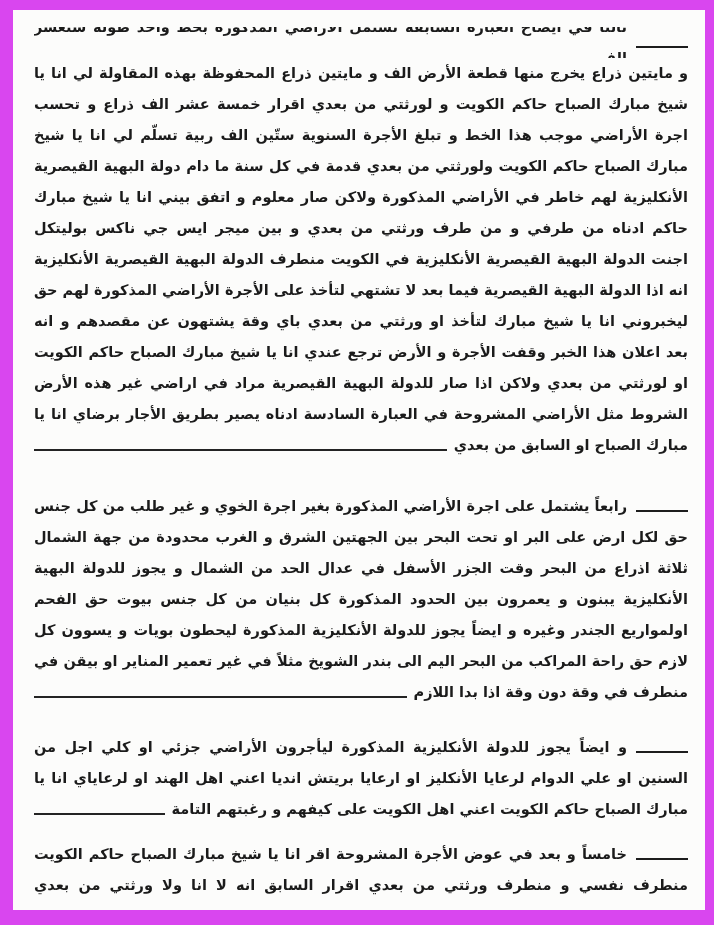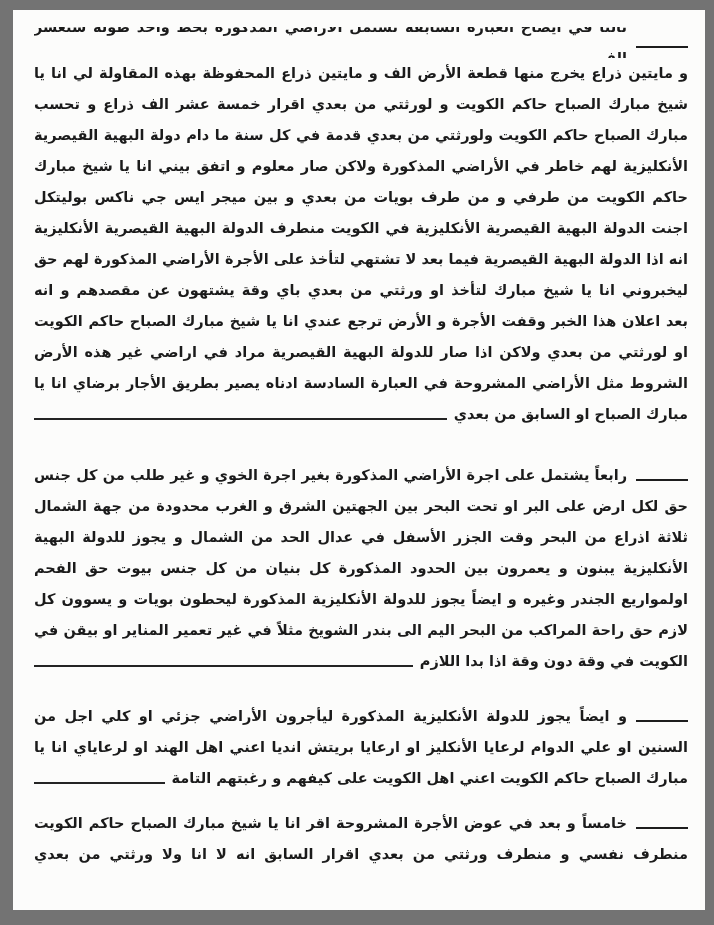--- a/index.html
+++ b/index.html
@@ -1,19 +1,19 @@
 <!DOCTYPE html>
 <html lang="ar"><head>
 <meta charset="utf-8">
 <style>
   html,body{margin:0;padding:0;background:#000;}
   .frame{
     position:relative;
     width:714px;height:925px;
-    background:#737373;
+    background:#d946ef;
     overflow:hidden;
     font-family:"DejaVu Sans",sans-serif;
   }
   .page{
     position:absolute;
     top:10px;left:13px;right:9px;bottom:15px;
     background:#fcfcfb;
     overflow:hidden;
   }
   .doc{
@@ -70,23 +70,24 @@
 <div class="frame">
   <div class="page">
     <div class="doc" id="doc">
         <div class="para">
           <div class="line flex first">
             <span class="dash"></span>
             <span class="txt">ثالثاً في ايضاح العبارة السابقة تشتمل الأراضي المذكورة بخط واحد طوله ستعشر الف</span>
           </div>
           <div class="line">و مايتين ذراع يخرج منها قطعة الأرض الف و مايتين ذراع المحفوظة بهذه المقاولة لي انا يا</div>
           <div class="line">شيخ مبارك الصباح حاكم الكويت و لورثتي من بعدي اقرار خمسة عشر الف ذراع و تحسب</div>
+          <div class="line">اجرة الأراضي موجب هذا الخط و تبلغ الأجرة السنوية ستّين الف ربية تسلّم لي انا يا شيخ</div>
           <div class="line">مبارك الصباح حاكم الكويت ولورثتي من بعدي قدمة في كل سنة ما دام دولة البهية القيصرية</div>
           <div class="line">الأنكليزية لهم خاطر في الأراضي المذكورة ولاكن صار معلوم و اتفق بيني انا يا شيخ مبارك الصباح</div>
-          <div class="line">حاكم الكويت من طرفي و من طرف بويات من بعدي و بين ميجر ايس جي ناكس بوليتكل</div>
+          <div class="line">حاكم ادناه من طرفي و من طرف ورثتي من بعدي و بين ميجر ايس جي ناكس بوليتكل</div>
           <div class="line">اجنت الدولة البهية القيصرية الأنكليزية في الكويت منطرف الدولة البهية القيصرية الأنكليزية</div>
           <div class="line">انه اذا الدولة البهية القيصرية فيما بعد لا تشتهي لتأخذ على الأجرة الأراضي المذكورة لهم حق</div>
           <div class="line">ليخبروني انا يا شيخ مبارك لتأخذ او ورثتي من بعدي باي وقة يشتهون عن مقصدهم و انه</div>
           <div class="line">بعد اعلان هذا الخبر وقفت الأجرة و الأرض ترجع عندي انا يا شيخ مبارك الصباح حاكم الكويت</div>
           <div class="line">او لورثتي من بعدي ولاكن اذا صار للدولة البهية القيصرية مراد في اراضي غير هذه الأرض مالت</div>
           <div class="line">الشروط مثل الأراضي المشروحة في العبارة السادسة ادناه يصير بطريق الأجار برضاي انا يا شيخ</div>
           <div class="line flex last">
             <span class="txt">مبارك الصباح او السابق من بعدي</span>
             <span class="rule"></span>
           </div>
@@ -95,21 +96,21 @@
           <div class="line flex first">
             <span class="dash"></span>
             <span class="txt">رابعاً يشتمل على اجرة الأراضي المذكورة بغير اجرة الخوي و غير طلب من كل جنس</span>
           </div>
           <div class="line">حق لكل ارض على البر او تحت البحر بين الجهتين الشرق و الغرب محدودة من جهة الشمال الى</div>
           <div class="line">ثلاثة اذراع من البحر وقت الجزر الأسفل في عدال الحد من الشمال و يجوز للدولة البهية القيصرية</div>
           <div class="line">الأنكليزية يبنون و يعمرون بين الحدود المذكورة كل بنيان من كل جنس بيوت حق الفحم</div>
           <div class="line">اولمواريع الجندر وغيره و ايضاً يجوز للدولة الأنكليزية المذكورة ليحطون بويات و يسوون كل شغل</div>
           <div class="line">لازم حق راحة المراكب من البحر اليم الى بندر الشويخ مثلاً في غير تعمير المناير او بيقن في حدود</div>
           <div class="line flex last">
-            <span class="txt">الكويت في وقة دون وقة اذا بدا اللازم</span>
+            <span class="txt">منطرف في وقة دون وقة اذا بدا اللازم</span>
             <span class="rule"></span>
           </div>
         </div>
         <div class="para">
           <div class="line flex first">
             <span class="dash"></span>
             <span class="txt">و ايضاً يجوز للدولة الأنكليزية المذكورة ليأجرون الأراضي جزئي او كلي اجل من</span>
           </div>
           <div class="line">السنين او علي الدوام لرعايا الأنكليز او ارعايا بريتش انديا اعني اهل الهند او لرعاياي انا يا شيخ</div>
           <div class="line flex last">

